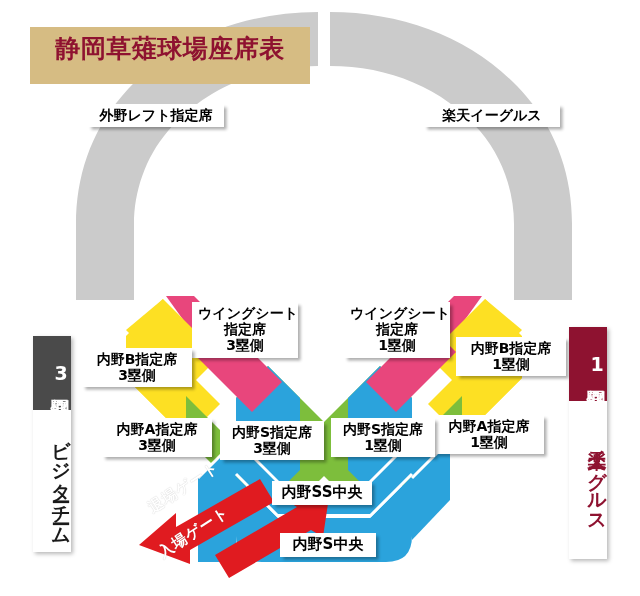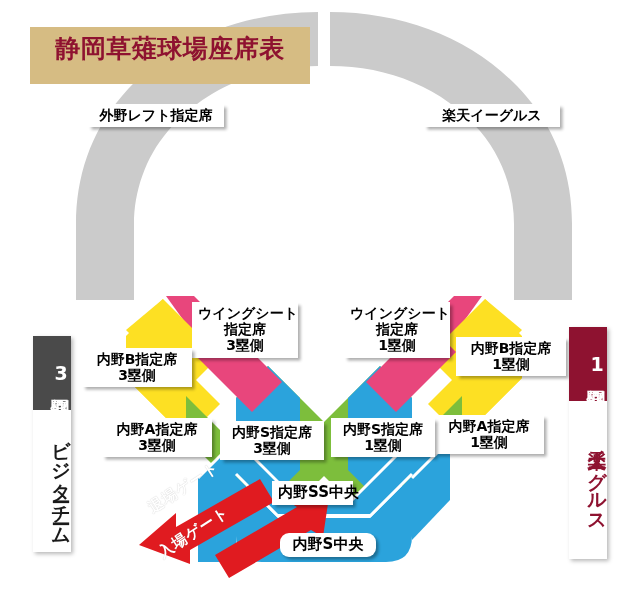--- a/index.html
+++ b/index.html
@@ -334,25 +334,25 @@
   <div class="lbl s14" style="left:434px; top:415px; width:110px;">
     <div>内野A指定席</div>
     <div>1塁側</div>
   </div>
 
   <div class="lbl s14" style="left:331px; top:418px; width:104px;">
     <div>内野S指定席</div>
     <div>1塁側</div>
   </div>
 
-  <div class="lbl s15" style="left:272px; top:481px; width:81px;">
+  <div class="lbl s15" style="left:272px; top:481px; width:100px;">
     <span>内野SS中央</span>
   </div>
 
-  <div class="lbl s15" style="left:280px; top:533px; width:96px;border-radius:9px;">
+  <div class="lbl s15" style="left:280px; top:533px; width:96px;">
     <span>内野S中央</span>
   </div>
 
   <div class="gate-text" id="gate-exit-text">退場ゲート</div>
 
   <div class="gate-text" id="gate-enter-text">入場ゲート</div>
 
 </div>
 
 </body></html>

